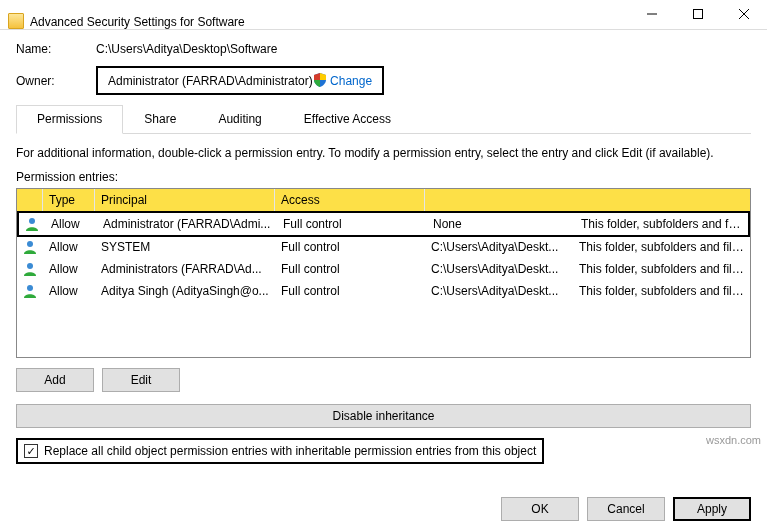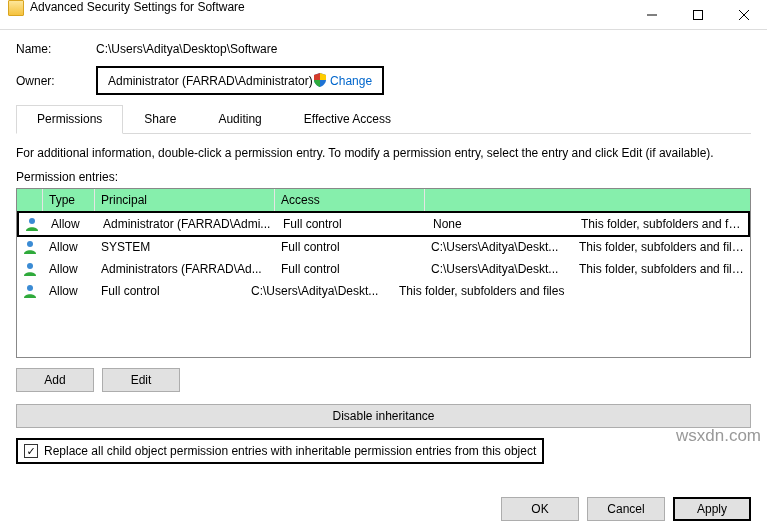--- a/index.html
+++ b/index.html
@@ -1,35 +1,35 @@
 <!DOCTYPE html>
 <html><head>
   <meta charset="utf-8">
   <style>
     * { box-sizing: border-box; font-family: "Segoe UI", Tahoma, sans-serif; font-size: 12px; }
     body { margin: 0; width: 767px; height: 521px; background: #fff; overflow: hidden; }
-    .titlebar { height: 30px; display: flex; align-items: flex-start; border-bottom: 1px solid #ddd; padding: 0 0 0 8px; }
+    .titlebar { height: 30px; display: flex; align-items: flex-end; border-bottom: 1px solid #ddd; padding: 0 0 0 8px; }
     .titlebar .icon { width: 16px; height: 16px; background: linear-gradient(#fde699, #f5c23d); border: 1px solid #d9a41f; border-radius: 1px; margin-right: 6px; }
     .titlebar .title { flex: 1; }
     .winbtn { width: 46px; height: 30px; display: flex; align-items: center; justify-content: center; color: #000; }
     .winbtn svg { width: 10px; height: 10px; }
     .content { padding: 12px 16px; }
     .row { display: flex; margin-bottom: 10px; align-items: center; }
     .label { width: 80px; }
     .owner-box { border: 2.5px solid #000; padding: 5px 10px; display: flex; align-items: center; }
     .shield { display:inline-block; }
     .shield svg { width: 14px; height: 14px; vertical-align: -2px; }
     .change-link { color: #0066cc; cursor: pointer; }
     .tabs { display: flex; border-bottom: 1px solid #d9d9d9; margin-top: 6px; }
     .tab { padding: 6px 20px; border: 1px solid transparent; cursor: pointer; }
     .tab.active { border: 1px solid #d9d9d9; border-bottom: 1px solid #fff; margin-bottom: -1px; background: #fff; }
     .info-text { margin: 12px 0 10px; }
     .entries-label { margin-bottom: 4px; }
     .table-wrap { border: 1px solid #888; height: 170px; overflow: hidden; }
-    .table-header { display: flex; background: #86efac; border-bottom: 1px solid #d9d9d9; }
+    .table-header { display: flex; background: #fde047; border-bottom: 1px solid #d9d9d9; }
     .th { padding: 4px 6px; border-right: 1px solid #e5e5e5; font-weight: normal; }
     .col-icon-cell { width: 26px; }
     .col-type { width: 52px; }
     .col-principal { width: 180px; }
     .col-access { width: 150px; }
     .col-inherited { width: 148px; }
     .col-applies { flex: 1; }
     .table-body { }
     .tr { display: flex; align-items: center; padding: 2px 0; }
     .tr.selected { border: 2.5px solid #000; margin: -1px 0; }
@@ -37,21 +37,21 @@
     .usr-icon { width:16px; height:16px; margin: 0 5px; }
     .usr-icon svg { width:16px; height:16px; }
     .btn-row { display: flex; gap: 8px; margin-top: 10px; }
     .btn { min-width: 78px; height: 24px; border: 1px solid #adadad; background: #e1e1e1; display: flex; align-items:center; justify-content:center; cursor:pointer; }
     .btn.focus { border: 2.5px solid #000; background: #e1e1e1; }
     .disable-row { margin-top: 12px; }
     .btn-wide { min-width: 140px; }
     .replace-row { margin-top: 10px; border: 2.5px solid #000; padding: 4px 6px; display: inline-flex; align-items: center; gap: 6px; }
     .cbx { width: 14px; height: 14px; border: 1px solid #333; display:inline-flex; align-items:center; justify-content:center; font-size:11px; line-height:1; }
     .footer { position:absolute; bottom: 0; right: 16px; display:flex; gap:8px; align-items:center; }
-    .watermark { position:absolute; bottom: 75px; right: 6px; font-size: 17px; color: #999; }
+    .watermark { position:absolute; bottom: 75px; right: 6px; font-size: 11px; color: #999; }
   </style>
 </head>
 <body>
 
 <div class="titlebar">
   <div class="icon"></div>
   <div class="title">Advanced Security Settings for Software</div>
   <div class="winbtn">
       <svg viewBox="0 0 10 10">
         <line x1="0" y1="5" x2="10" y2="5" stroke="#000"></line>
@@ -141,20 +141,21 @@
           <div class="td col-access">Full control</div>
           <div class="td col-inherited">C:\Users\Aditya\Deskt...</div>
           <div class="td col-applies">This folder, subfolders and files</div>
         </div>
         <div class="tr">
           <div class="usr-icon"><svg viewBox="0 0 16 16">
               <circle cx="8" cy="5" r="3" fill="#3b8bd4"></circle>
               <path d="M2 15 C2 10 14 10 14 15 Z" fill="#2faa3b"></path>
             </svg></div>
           <div class="td col-type">Allow</div>
+          <div class="td col-principal">Aditya Singh (AdityaSingh@o...</div>
           <div class="td col-access">Full control</div>
           <div class="td col-inherited">C:\Users\Aditya\Deskt...</div>
           <div class="td col-applies">This folder, subfolders and files</div>
         </div>
       </div>
   </div>
 
   <div class="btn-row">
     <div class="btn">Add</div>
     <div class="btn">Edit</div>

